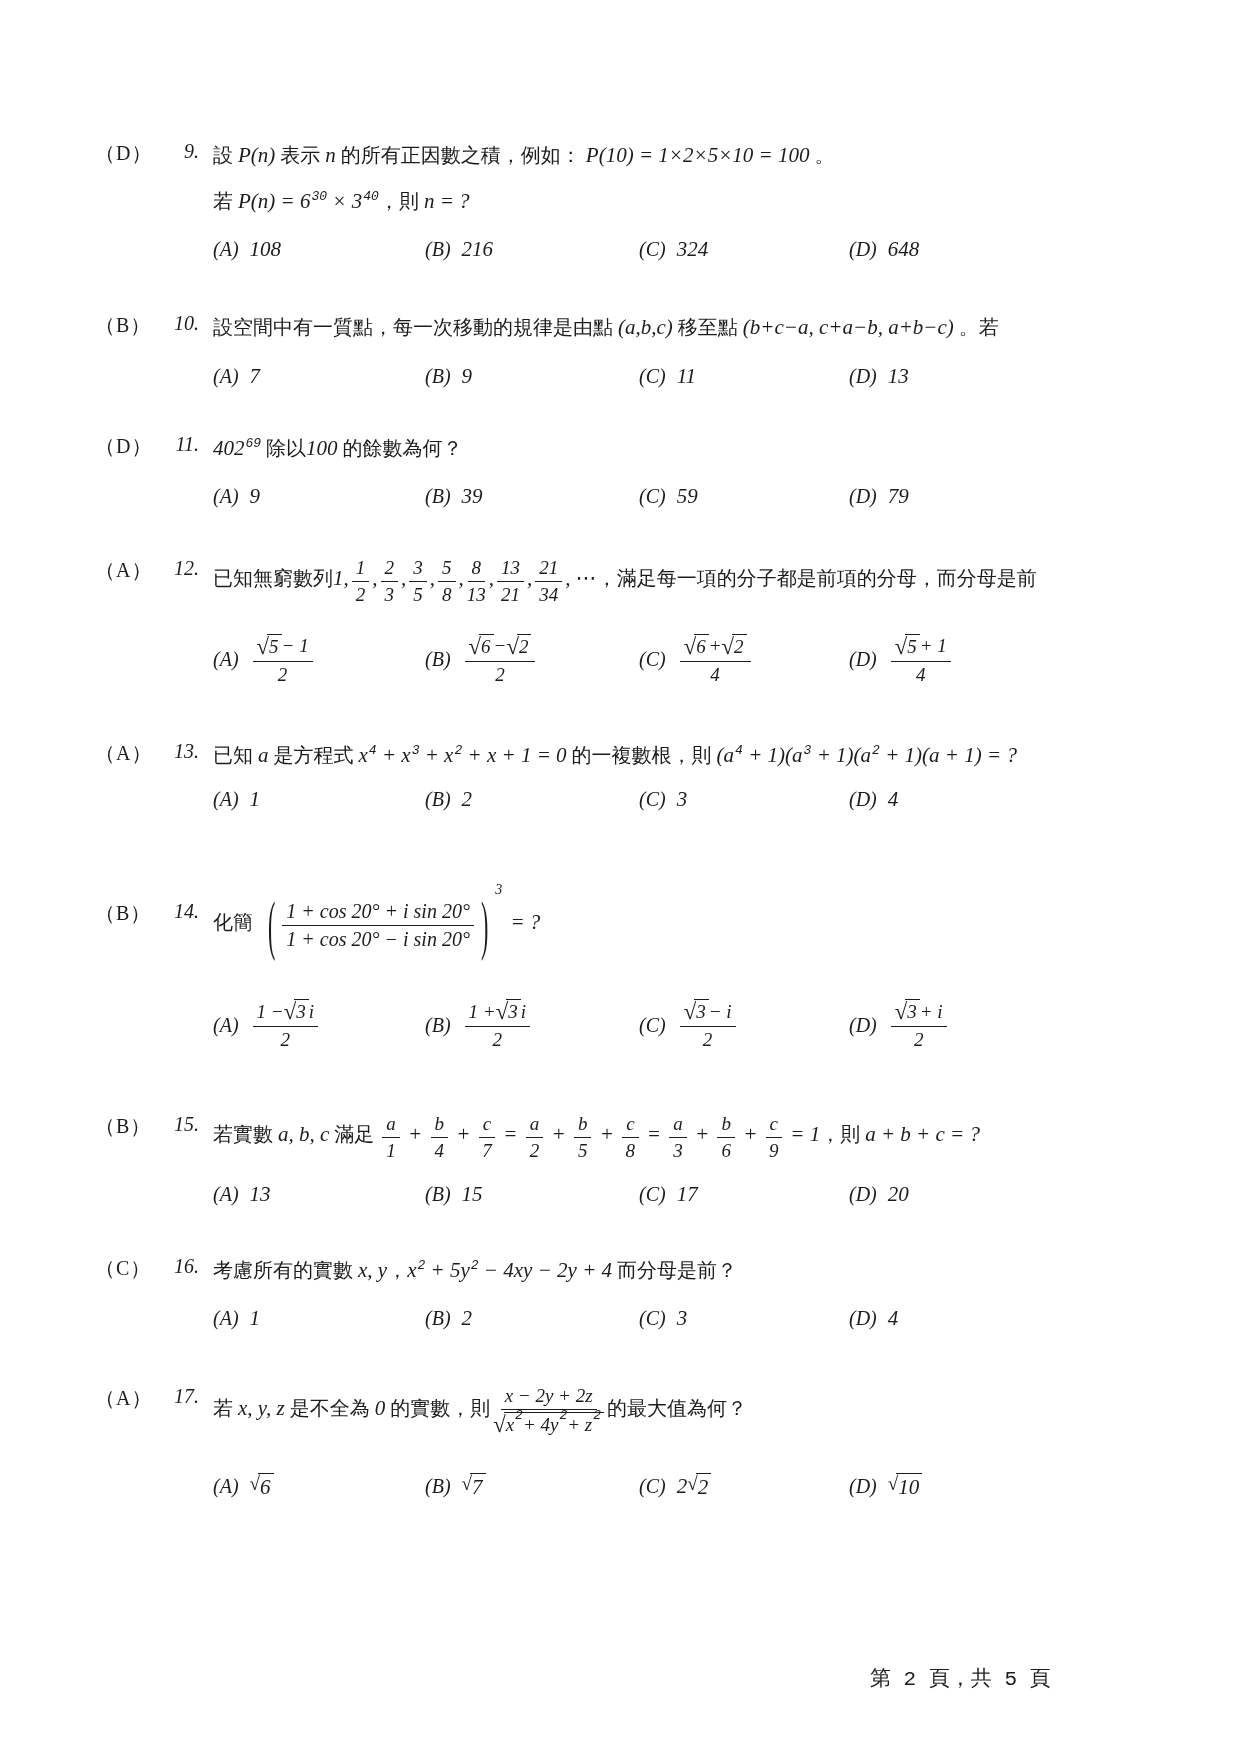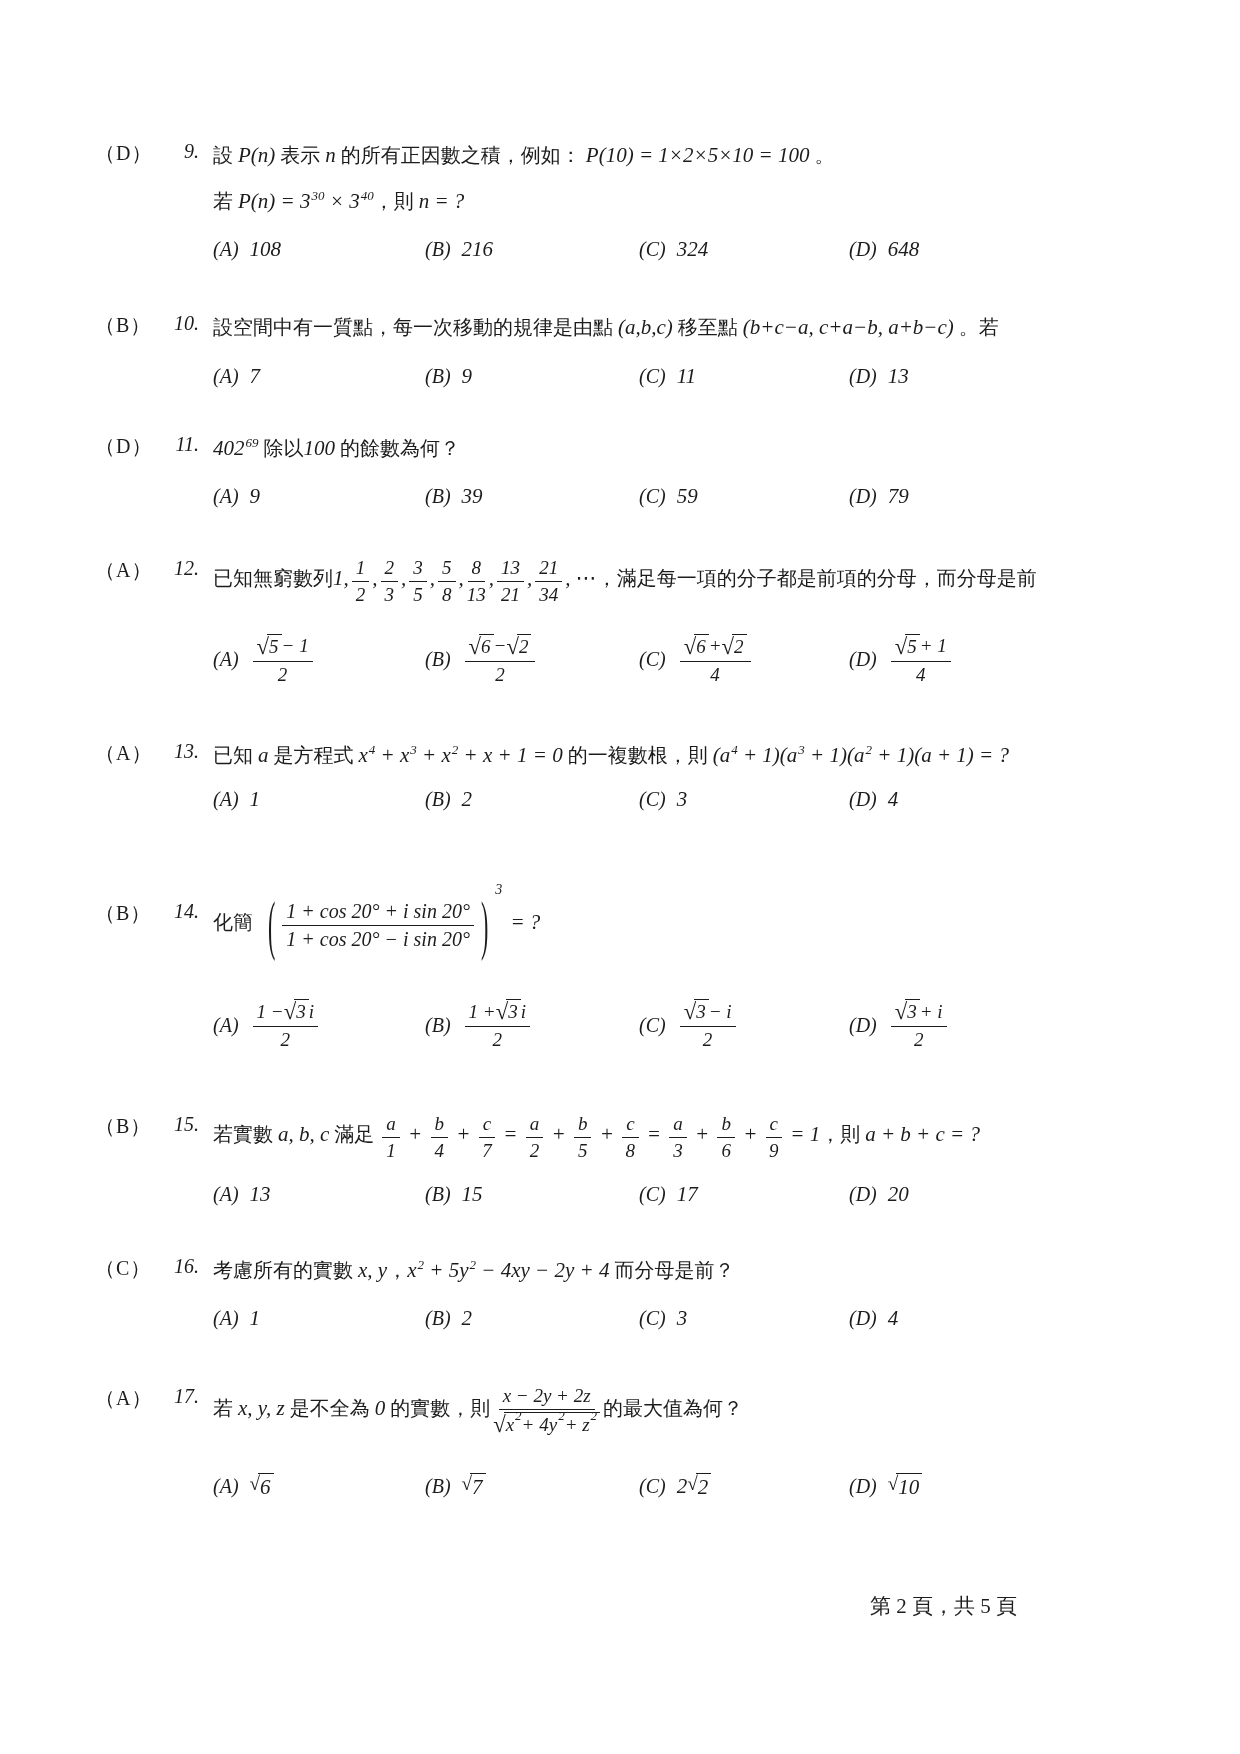--- a/index.html
+++ b/index.html
@@ -11,21 +11,21 @@
   .page{padding:140px 28px 0 95px;}
   .question{display:grid;grid-template-columns:66px 52px 1fr;align-items:start;}
   .answer{font-size:20px;letter-spacing:1px;white-space:nowrap;}
   .qnum{font-style:italic;font-size:20px;text-align:right;padding-right:14px;}
   .qbody{min-width:0;}
   .qline{white-space:nowrap;line-height:1.5;}
   .qline + .qline{margin-top:14px;}
   .ct{font-size:20px;}
   .mt{font-style:italic;font-size:21px;font-family:"Liberation Serif","DejaVu Serif","DejaVu Sans",serif;}
   .sp{font-style:italic;font-size:13px;position:relative;top:-8px;margin-left:1px;
-      font-family:Liberation Serif, serif;}
+      font-family:Liberation Mono, monospace;}
   
   .frac{display:inline-flex;flex-direction:column;align-items:center;vertical-align:middle;
         margin:0 3px;line-height:1.15;font-size:19px;}
   .frac .fn{padding:0 4px 2px;border-bottom:1.5px solid #1c1c1c;display:inline-flex;align-items:center;}
   .frac .fd{padding-top:2px;display:inline-flex;align-items:center;}
   .frac .mt{font-size:inherit;}
   
   .sqrt{display:inline-flex;align-items:flex-start;vertical-align:middle;}
   .sqrt .rad{font-style:normal;line-height:1.1;font-size:1.2em;margin-right:-2px;}
   .sqrt .sc{border-top:1.6px solid #1c1c1c;padding:1px 3px 0 2px;line-height:1.15;display:inline-flex;align-items:center;}
@@ -46,34 +46,34 @@
   .q-12{margin-bottom:54px}
   .q-13{margin-bottom:88px}
   .q-14{margin-bottom:62px}
   .q-15{margin-bottom:48px}
   .q-16{margin-bottom:54px}
   .q-17{margin-bottom:0}
   .q-12 .opts{margin-top:28px}
   .q-13 .opts{margin-top:16px}
   .q-14 .opts{margin-top:48px}
   .q-17 .opts{margin-top:36px}
-  .footer{position:absolute;left:870px;top:1592px;font-size:21px;
-    font-family:Liberation Serif, serif;}
+  .footer{position:absolute;left:870px;top:1664px;font-size:21px;
+    font-family:Liberation Mono, monospace;}
 </style>
 </head>
 <body>
 
 <div class="page">
   <main id="questions">
       <div class="question q-9">
         <span class="answer">（D）</span>
         <span class="qnum">9.</span>
         <div class="qbody">
           <div class="qline"><span class="ct">設 </span><span class="mt">P(n)</span><span class="ct"> 表示 </span><span class="mt">n</span><span class="ct"> 的所有正因數之積，例如： </span><span class="mt">P(10) = 1×2×5×10 = 100</span><span class="ct"> 。</span></div>
-          <div class="qline"><span class="ct">若 </span><span class="mt">P(n) = 3</span><span class="sp">30</span><span class="mt"> × 3</span><span class="sp">40</span><span class="ct">，則 </span><span class="mt">n = ?</span></div>
+          <div class="qline"><span class="ct">若 </span><span class="mt">P(n) = 6</span><span class="sp">30</span><span class="mt"> × 3</span><span class="sp">40</span><span class="ct">，則 </span><span class="mt">n = ?</span></div>
           <div class="opts">
             <span class="opt">
               <span class="ol">(A)</span>
               <span class="oc">
                 <span class="mt">108</span>
               </span>
             </span>
             <span class="opt">
               <span class="ol">(B)</span>
               <span class="oc">

